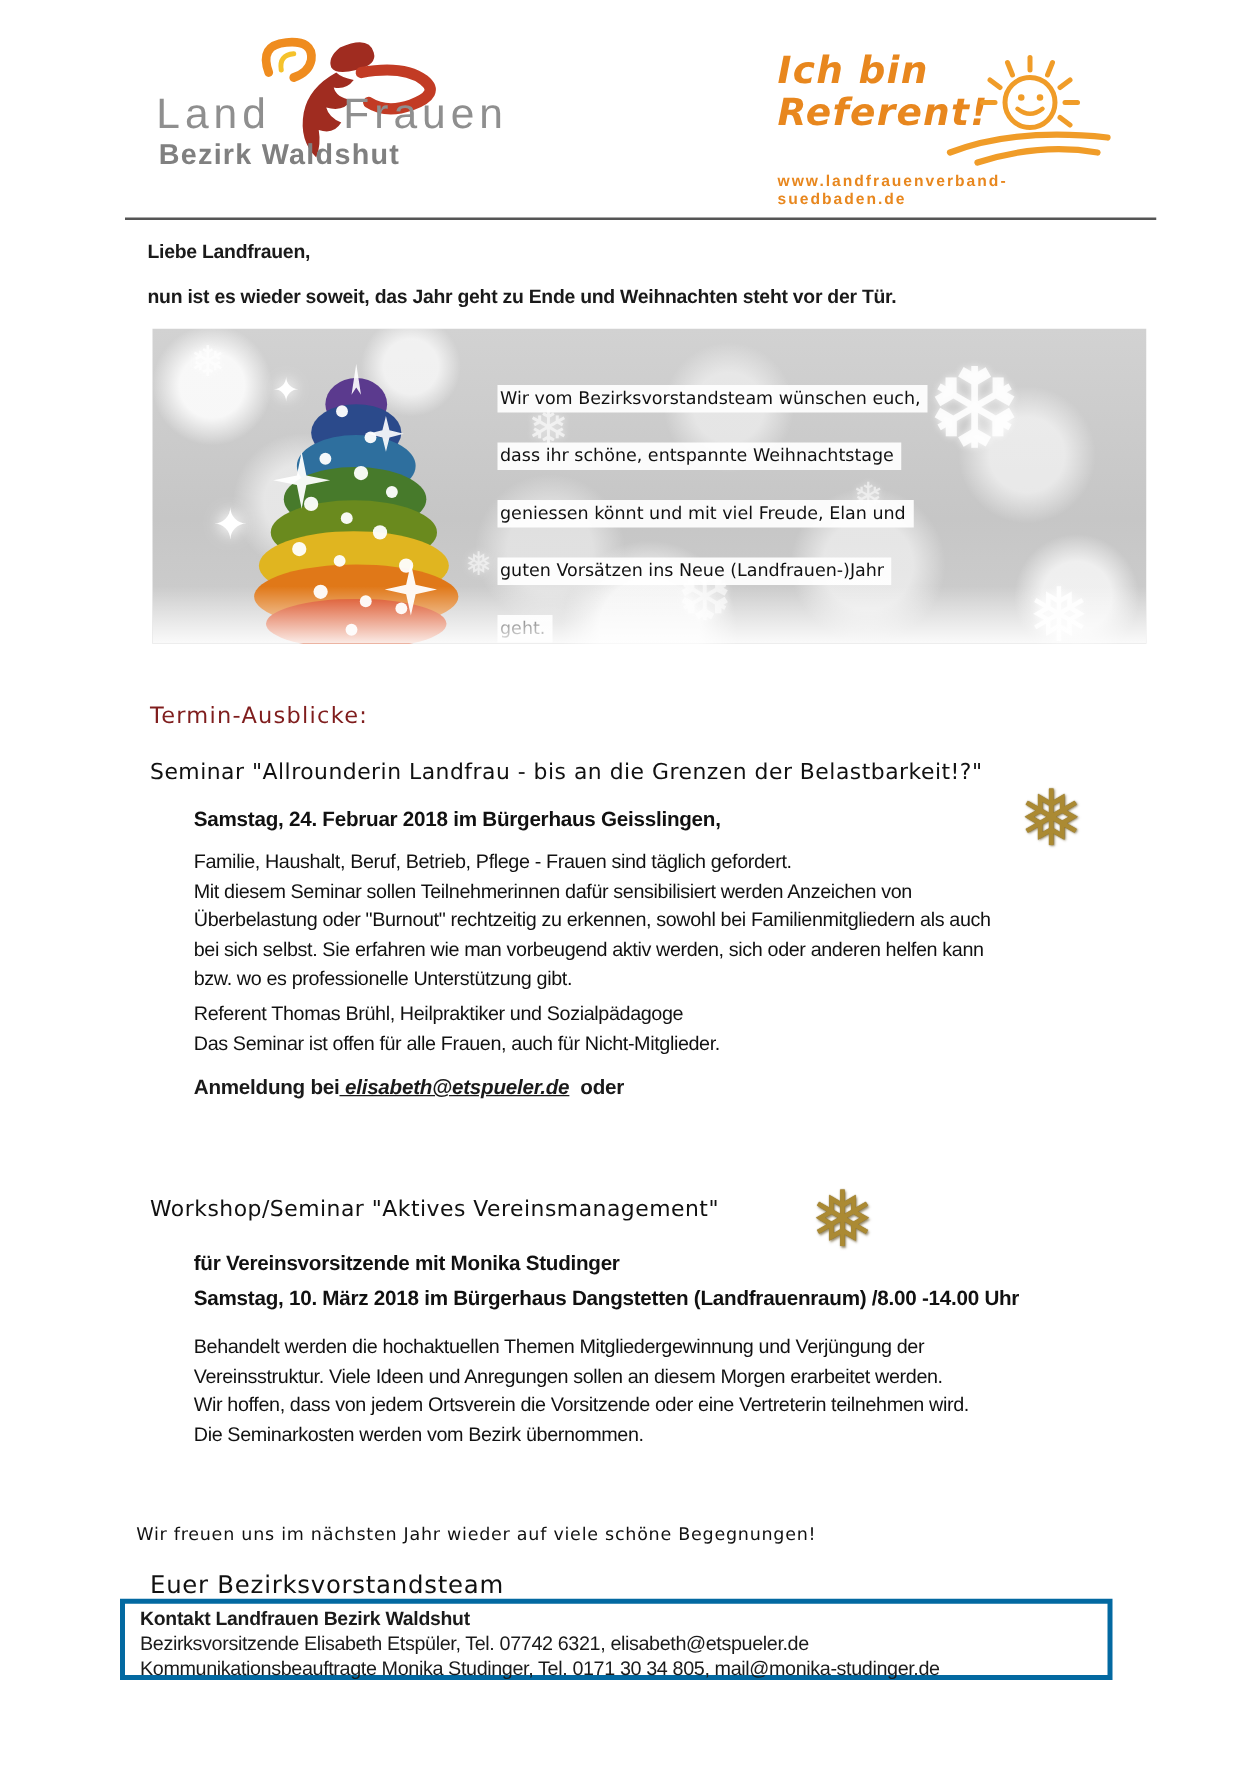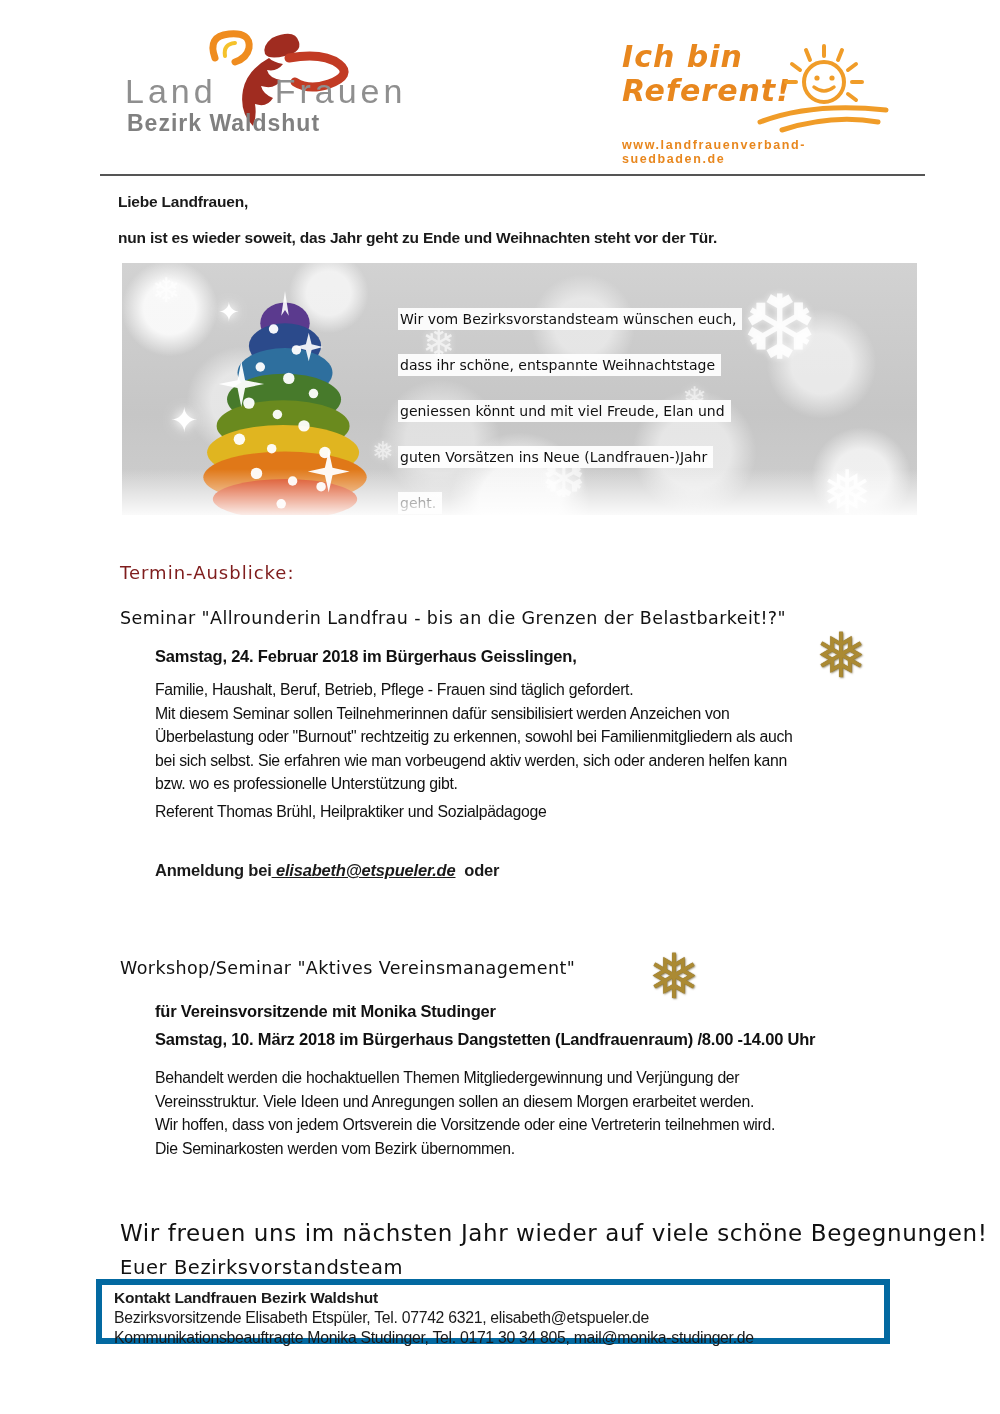--- a/index.html
+++ b/index.html
@@ -66,27 +66,27 @@
   .p2 { left:155px; top:800px; width:760px; }
   .anm { position:absolute; left:155px; top:855px; font-size:16.5px; font-weight:bold; line-height:30.5px; letter-spacing:-0.2px; }
   .email { font-style:italic; text-decoration:underline; }
   .ital { font-style:italic; }
 
   .sem2-title { position:absolute; left:120px; top:958px; font-size:17.5px; letter-spacing:0.4px; color:#111; width:520px; }
   .sem2-sub  { position:absolute; left:155px; top:1002px; }
   .sem2-date { position:absolute; left:155px; top:1030px; }
   .p3 { left:155px; top:1066px; width:780px; }
 
-  .close1 { position:absolute; left:120px; top:1220px; font-size:23px; letter-spacing:0.6px; color:#111; }
+  .close1 { position:absolute; left:109px; top:1220px; font-size:14px; letter-spacing:0.6px; color:#111; }
   .close2 { position:absolute; left:120px; top:1256px; font-size:19.5px; letter-spacing:0.6px; color:#111; }
 
   
   .footer-box {
     position:absolute; left:96px; top:1279px; width:794px; height:65px;
-    border:6px solid #0369a1; background:#fff; padding:3px 12px 0 12px;
+    border:4px solid #0369a1; background:#fff; padding:3px 12px 0 12px;
   }
   .footer-box .ft { font-size:15.5px; font-weight:bold; letter-spacing:-0.2px; line-height:20px; }
   .footer-box .fl { font-size:15.8px; letter-spacing:-0.3px; line-height:20px; }
 </style>
 </head>
 <body>
 
 <div class="page">
 
   <div class="logo-left">
@@ -198,20 +198,21 @@
   <div class="para p1">
     <div>Familie, Haushalt, Beruf, Betrieb, Pflege - Frauen sind täglich gefordert.</div>
     <div>Mit diesem Seminar sollen Teilnehmerinnen dafür sensibilisiert werden Anzeichen von</div>
     <div>Überbelastung oder "Burnout" rechtzeitig zu erkennen, sowohl bei Familienmitgliedern als auch</div>
     <div>bei sich selbst. Sie erfahren wie man vorbeugend aktiv werden, sich oder anderen helfen kann</div>
     <div>bzw. wo es professionelle Unterstützung gibt.</div>
   </div>
 
   <div class="para p2">
     <div>Referent Thomas Brühl, Heilpraktiker und Sozialpädagoge</div>
+    <div>Das Seminar ist offen für alle Frauen, auch für Nicht-Mitglieder.</div>
   </div>
 
   <div class="anm">
     <div>
       <span>Anmeldung bei</span><span class="email"> elisabeth@etspueler.de</span><span style="white-space:pre;">  oder</span>
     </div>
   </div>
 
   <div class="sem2-title comic">Workshop/Seminar "Aktives Vereinsmanagement"</div>
   <span class="gold-flake gf2">❅</span>

